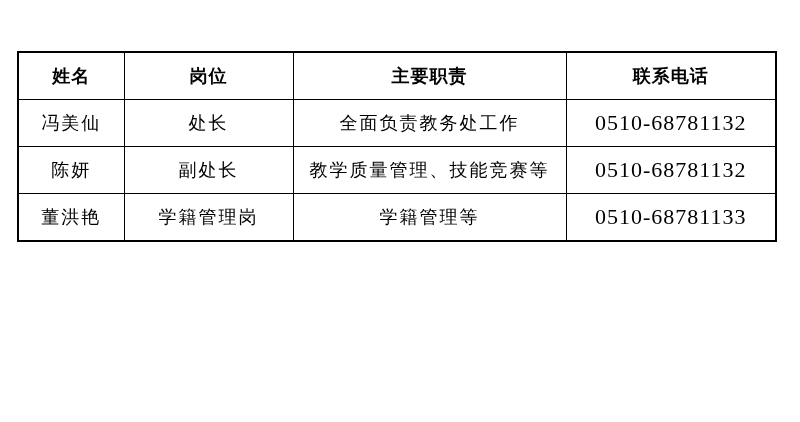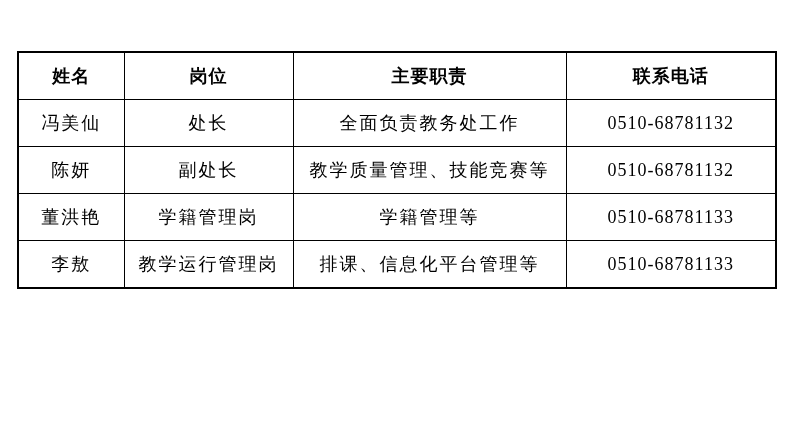--- a/index.html
+++ b/index.html
@@ -38,21 +38,21 @@
     padding: 0 2px;
     overflow: hidden;
     white-space: nowrap;
   }
   .staff-table th {
     font-weight: bold;
     letter-spacing: 1px;
   }
   .staff-table td.phone-cell {
     letter-spacing: 1px;
-    font-size: 18px;
+    font-size: 22px;
   }
   col.col-name     { width: 106px; }
   col.col-position { width: 169px; }
   col.col-duties   { width: 273px; }
   col.col-phone    { width: 210px; }
 </style>
 </head>
 <body>
 
 <div class="table-wrap">
@@ -83,21 +83,15 @@
         <td class="position-cell">副处长</td>
         <td class="duties-cell">教学质量管理、技能竞赛等</td>
         <td class="phone-cell">0510-68781132</td>
       </tr>
       <tr>
         <td class="name-cell">董洪艳</td>
         <td class="position-cell">学籍管理岗</td>
         <td class="duties-cell">学籍管理等</td>
         <td class="phone-cell">0510-68781133</td>
       </tr>
-      <tr>
-        <td class="name-cell">李敖</td>
-        <td class="position-cell">教学运行管理岗</td>
-        <td class="duties-cell">排课、信息化平台管理等</td>
-        <td class="phone-cell">0510-68781133</td>
-      </tr>
     </tbody>
   </table>
 </div>
 
 </body></html>

